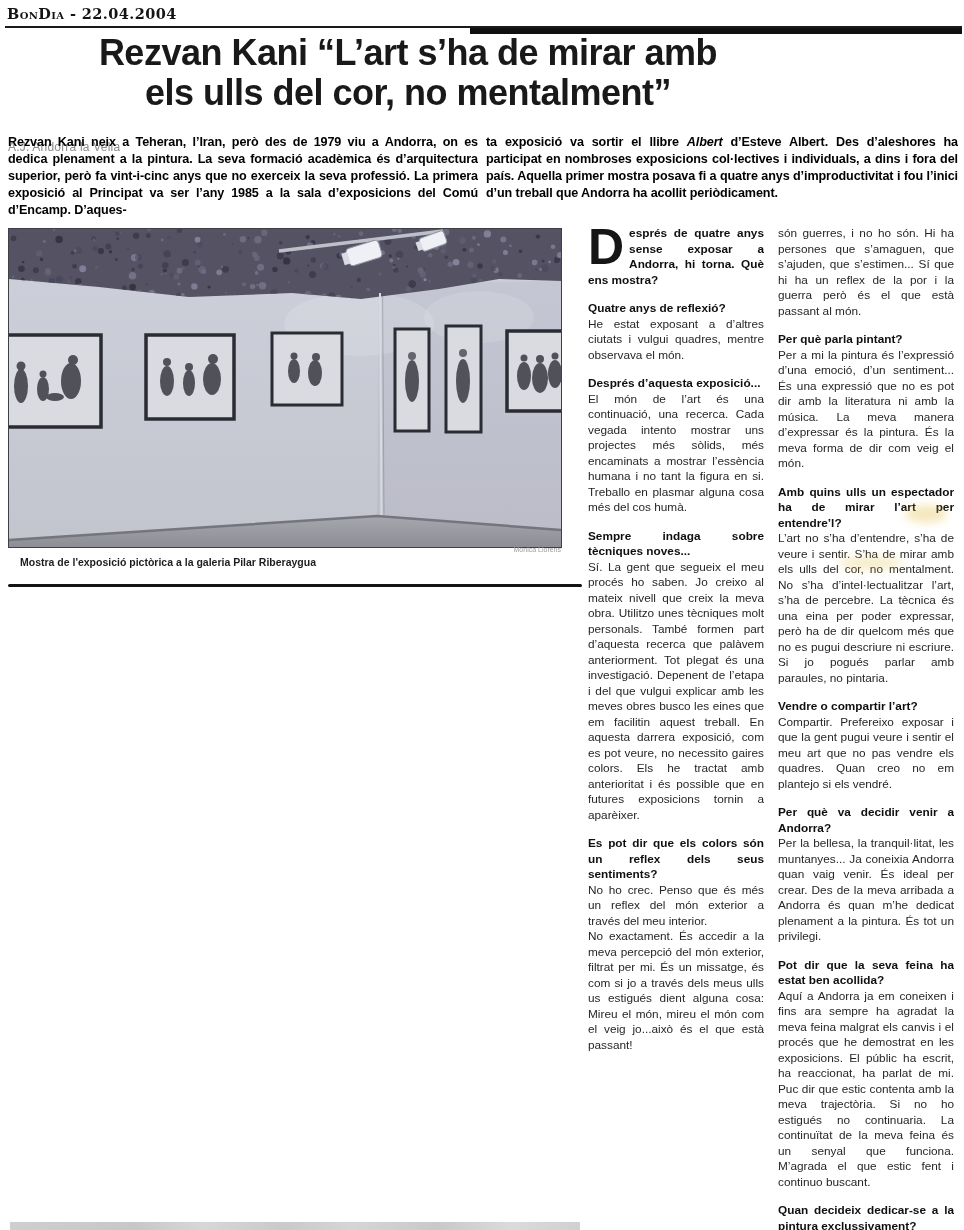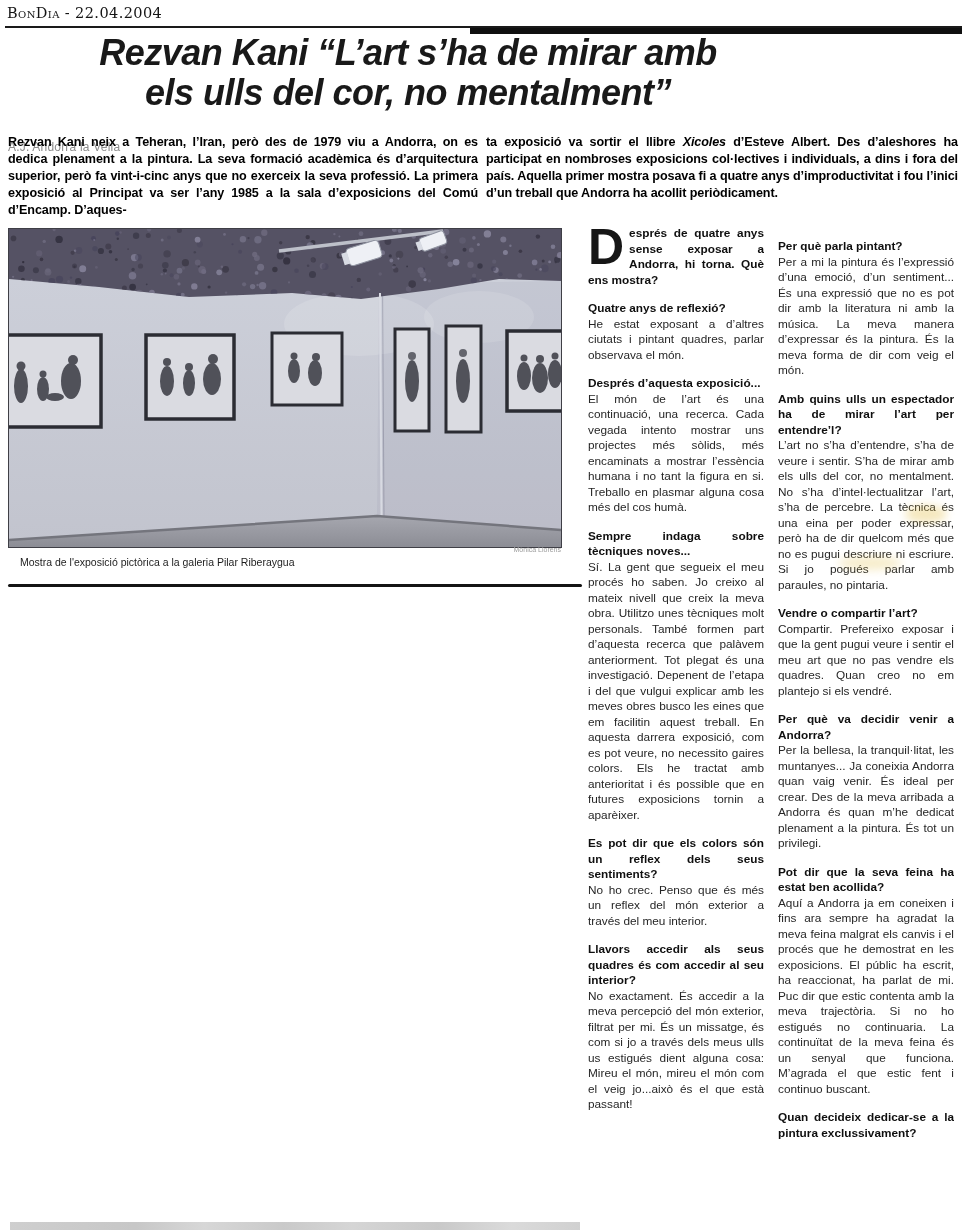--- a/index.html
+++ b/index.html
@@ -1,39 +1,39 @@
 <!DOCTYPE html>
 <html><head>
 <meta charset="utf-8">
 <style>
   html,body{margin:0;padding:0;background:#e8e8e8;}
   #page{position:relative;width:964px;height:1230px;background:#ffffff;margin:0 auto;
         font-family:"Liberation Sans",sans-serif;color:#1c1c1c;overflow:hidden;}
   
   #masthead{position:absolute;left:7px;top:5px;font-family:"DejaVu Serif",serif;
-            font-weight:400;font-size:14.5px;font-variant:small-caps;letter-spacing:.4px;color:#141414;}
+            font-weight:700;font-size:14.5px;font-variant:small-caps;letter-spacing:.4px;color:#141414;}
   #rule-thin{position:absolute;left:5px;top:26px;width:957px;height:2px;background:#1a1a1a;}
   #rule-thick{position:absolute;left:470px;top:28px;width:492px;height:6px;background:#101010;}
   
   #headline{position:absolute;left:0;top:33px;width:816px;text-align:center;
-            font-weight:700;font-size:36px;line-height:40px;letter-spacing:-.5px;color:#191919;font-style:italic;}
+            font-weight:700;font-size:36px;line-height:40px;letter-spacing:-.5px;color:#191919;}
   
   #byline{position:absolute;left:8px;top:140px;font-size:12px;color:#8d8d8d;letter-spacing:.2px;}
   
   .lead{position:absolute;top:134px;font-weight:700;font-size:12.6px;line-height:17px;
         text-align:justify;color:#000000;letter-spacing:-.1px;}
   #lead-left{left:8px;width:470px;}
   #lead-right{left:486px;width:472px;}
   #lead-right .it{font-style:italic;}
   
   #photo{position:absolute;left:8px;top:228px;width:552px;height:318px;border:1px solid #3f3f46;
          background:#c7c9d3;}
   #photo svg{display:block;}
   #credit{position:absolute;left:360px;top:546px;width:201px;text-align:right;font-size:7px;color:#9b9b9b;}
-  #caption{position:absolute;left:8px;top:556px;font-size:10.5px;font-weight:400;color:#1d1d1d;padding-left:12px;}
+  #caption{position:absolute;left:8px;top:556px;font-size:10.5px;font-weight:700;color:#1d1d1d;padding-left:12px;}
   #caption-rule{position:absolute;left:8px;top:584px;width:574px;height:3px;background:#141414;border-radius:2px;}
   
   .col{position:absolute;top:226px;width:176px;height:1004px;overflow:hidden;
        font-size:11.8px;line-height:15.5px;text-align:justify;color:#262626;}
   #col-b{left:588px;}
   #col-c{left:778px;}
   .col .q{font-weight:700;color:#0f0f0f;margin-top:13px;}
   .col .a{margin:0;}
   .col .dropcap{float:left;font-weight:700;font-size:50px;line-height:41px;padding:1px 5px 0 0;color:#161616;}
   
@@ -53,21 +53,21 @@
   <div id="rule-thick"></div>
 
   <div id="headline">
     <div>Rezvan Kani “L’art s’ha de mirar amb</div>
     <div>els ulls del cor, no mentalment”</div>
   </div>
 
   <div id="byline">A.J. Andorra la Vella</div>
 
   <div id="lead-left" class="lead">Rezvan Kani neix a Teheran, l’Iran, però des de 1979 viu a Andorra, on es dedica plenament a la pintura. La seva formació acadèmica és d’arquitectura superior, però fa vint-i-cinc anys que no exerceix la seva professió. La primera exposició al Principat va ser l’any 1985 a la sala d’exposicions del Comú d’Encamp. D’aques-</div>
-  <div id="lead-right" class="lead"><span>ta exposició va sortir el llibre </span><span class="it">Xicoles</span><span> d’Esteve Albert. Des d’aleshores ha participat en nombroses exposicions col·lectives i individuals, a dins i fora del país. Aquella primer mostra posava fi a quatre anys d’improductivitat i fou l’inici d’un treball que Andorra ha acollit periòdicament.</span></div>
+  <div id="lead-right" class="lead"><span>ta exposició va sortir el llibre </span><span class="it">Albert</span><span> d’Esteve Albert. Des d’aleshores ha participat en nombroses exposicions col·lectives i individuals, a dins i fora del país. Aquella primer mostra posava fi a quatre anys d’improductivitat i fou l’inici d’un treball que Andorra ha acollit periòdicament.</span></div>
 
   <div id="photo">
     <svg id="photo-svg" width="552" height="318" viewBox="0 0 552 318" preserveAspectRatio="none">
       <defs>
         <linearGradient id="wallGrad" x1="0" y1="0" x2="0" y2="1">
           <stop offset="0" stop-color="#ced1db"></stop>
             <stop offset="1" stop-color="#c2c4ce"></stop>
         </linearGradient>
         <linearGradient id="floorGrad" x1="0" y1="0" x2="0" y2="1">
           <stop offset="0" stop-color="#a6a7af"></stop>
@@ -403,31 +403,31 @@
     </svg>
   </div>
 
   <div id="credit">Mònica Llorens</div>
   <div id="caption">Mostra de l'exposició pictòrica a la galeria Pilar Riberaygua</div>
   <div id="caption-rule"></div>
 
   <div id="col-b" class="col">
       <div class="q first" style="margin-top: 0px;"><span class="dropcap">D</span>esprés de quatre anys sense exposar a Andorra, hi torna. Què ens mostra?</div>
       <div class="q">Quatre anys de reflexió?</div>
-      <div class="a">He estat exposant a d’altres ciutats i pintant quadres, parlar observava el món.</div>
+      <div class="a">He estat exposant a d’altres ciutats i vulgui quadres, mentre observava el món.</div>
       <div class="q">Després d’aquesta exposició...</div>
       <div class="a">El món de l’art és una continuació, una recerca. Cada vegada intento mostrar uns projectes més sòlids, més encaminats a mostrar l’essència humana i no tant la figura en si. Treballo en plasmar alguna cosa més del cos humà.</div>
       <div class="q">Sempre indaga sobre tècniques noves...</div>
       <div class="a">Sí. La gent que segueix el meu procés ho saben. Jo creixo al mateix nivell que creix la meva obra. Utilitzo unes tècniques molt personals. També formen part d’aquesta recerca que palàvem anteriorment. Tot plegat és una investigació. Depenent de l’etapa i del que vulgui explicar amb les meves obres busco les eines que em facilitin aquest treball. En aquesta darrera exposició, com es pot veure, no necessito gaires colors. Els he tractat amb anterioritat i és possible que en futures exposicions tornin a aparèixer.</div>
       <div class="q">Es pot dir que els colors són un reflex dels seus sentiments?</div>
       <div class="a">No ho crec. Penso que és més un reflex del món exterior a través del meu interior.</div>
-      <div class="q">Llavors accedir als seus quadres és com accedir al seu interior?</div>
       <div class="a">No exactament. És accedir a la meva percepció del món exterior, filtrat per mi. És un missatge, és com si jo a través dels meus ulls us estigués dient alguna cosa: Mireu el món, mireu el món com el veig jo...això és el que està passant!</div>
     </div>
   <div id="col-c" class="col">
+      <div class="a" style="margin-top: 0px;">són guerres, i no ho són. Hi ha persones que s’amaguen, que s’ajuden, que s’estimen... Sí que hi ha un reflex de la por i la guerra però és el que està passant al món.</div>
       <div class="q">Per què parla pintant?</div>
       <div class="a">Per a mi la pintura és l’expressió d’una emoció, d’un sentiment... És una expressió que no es pot dir amb la literatura ni amb la música. La meva manera d’expressar és la pintura. És la meva forma de dir com veig el món.</div>
       <div class="q">Amb quins ulls un espectador ha de mirar l’art per entendre’l?</div>
       <div class="a">L’art no s’ha d’entendre, s’ha de veure i sentir. S’ha de mirar amb els ulls del cor, no mentalment. No s’ha d’intel·lectualitzar l’art, s’ha de percebre. La tècnica és una eina per poder expressar, però ha de dir quelcom més que no es pugui descriure ni escriure. Si jo pogués parlar amb paraules, no pintaria.</div>
       <div class="q">Vendre o compartir l’art?</div>
       <div class="a">Compartir. Prefereixo exposar i que la gent pugui veure i sentir el meu art que no pas vendre els quadres. Quan creo no em plantejo si els vendré.</div>
       <div class="q">Per què va decidir venir a Andorra?</div>
       <div class="a">Per la bellesa, la tranquil·litat, les muntanyes... Ja coneixia Andorra quan vaig venir. És ideal per crear. Des de la meva arribada a Andorra és quan m’he dedicat plenament a la pintura. És tot un privilegi.</div>
       <div class="q">Pot dir que la seva feina ha estat ben acollida?</div>
       <div class="a">Aquí a Andorra ja em coneixen i fins ara sempre ha agradat la meva feina malgrat els canvis i el procés que he demostrat en les exposicions. El públic ha escrit, ha reaccionat, ha parlat de mi. Puc dir que estic contenta amb la meva trajectòria. Si no ho estigués no continuaria. La continuïtat de la meva feina és un senyal que funciona. M’agrada el que estic fent i continuo buscant.</div>

